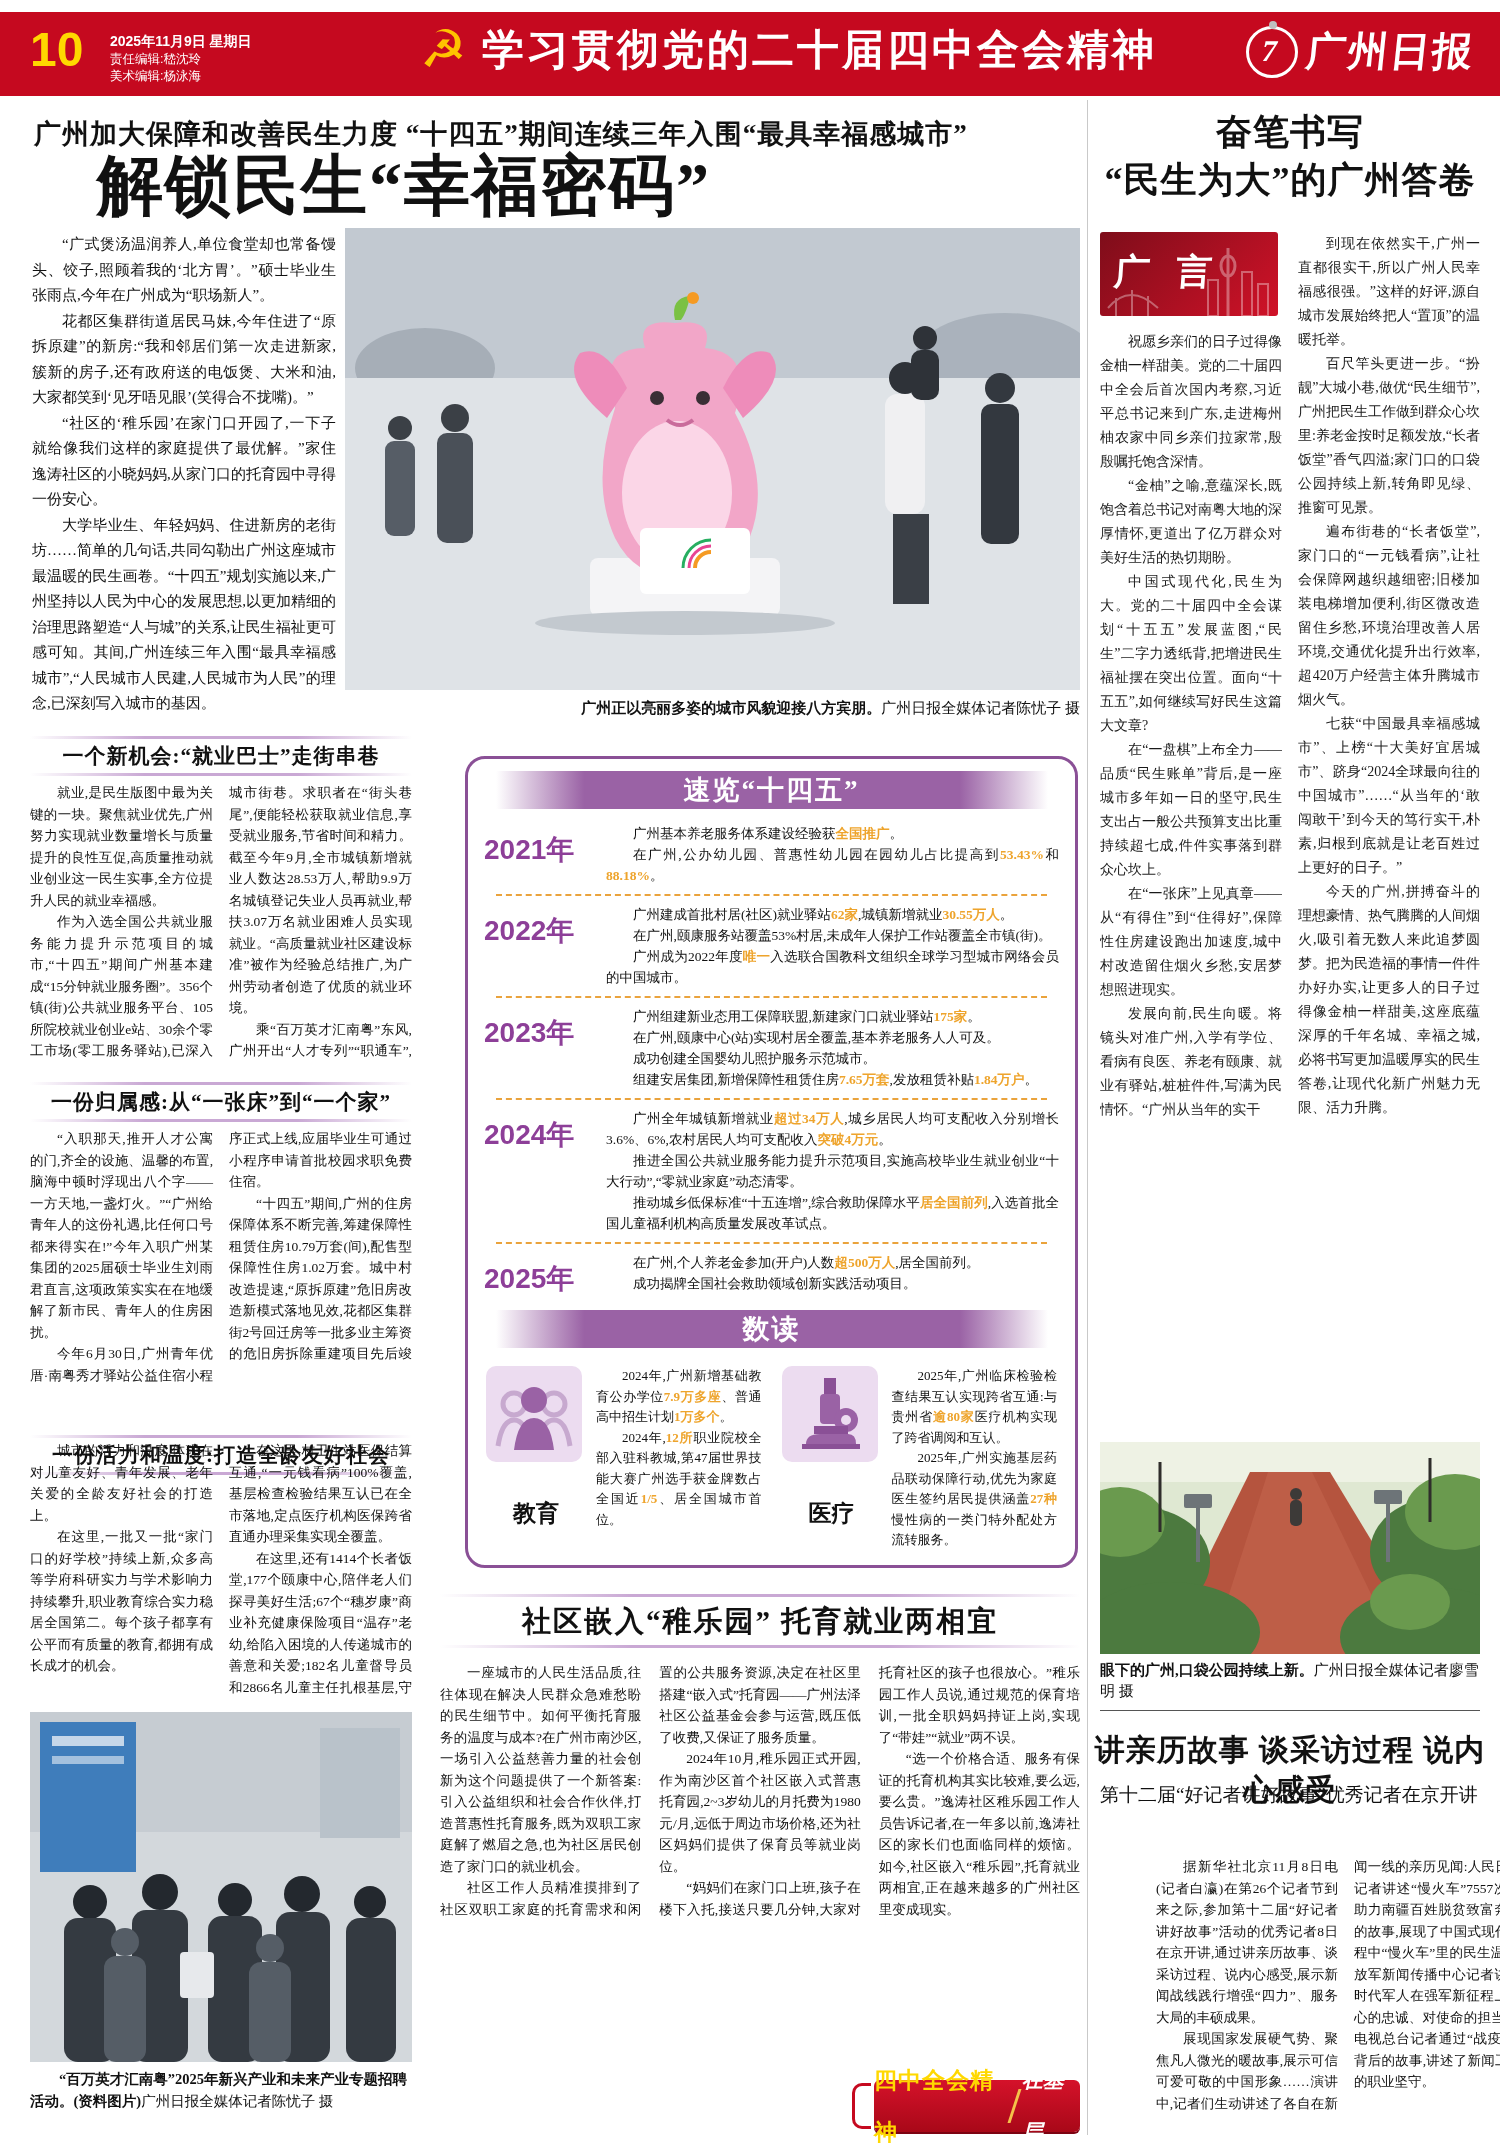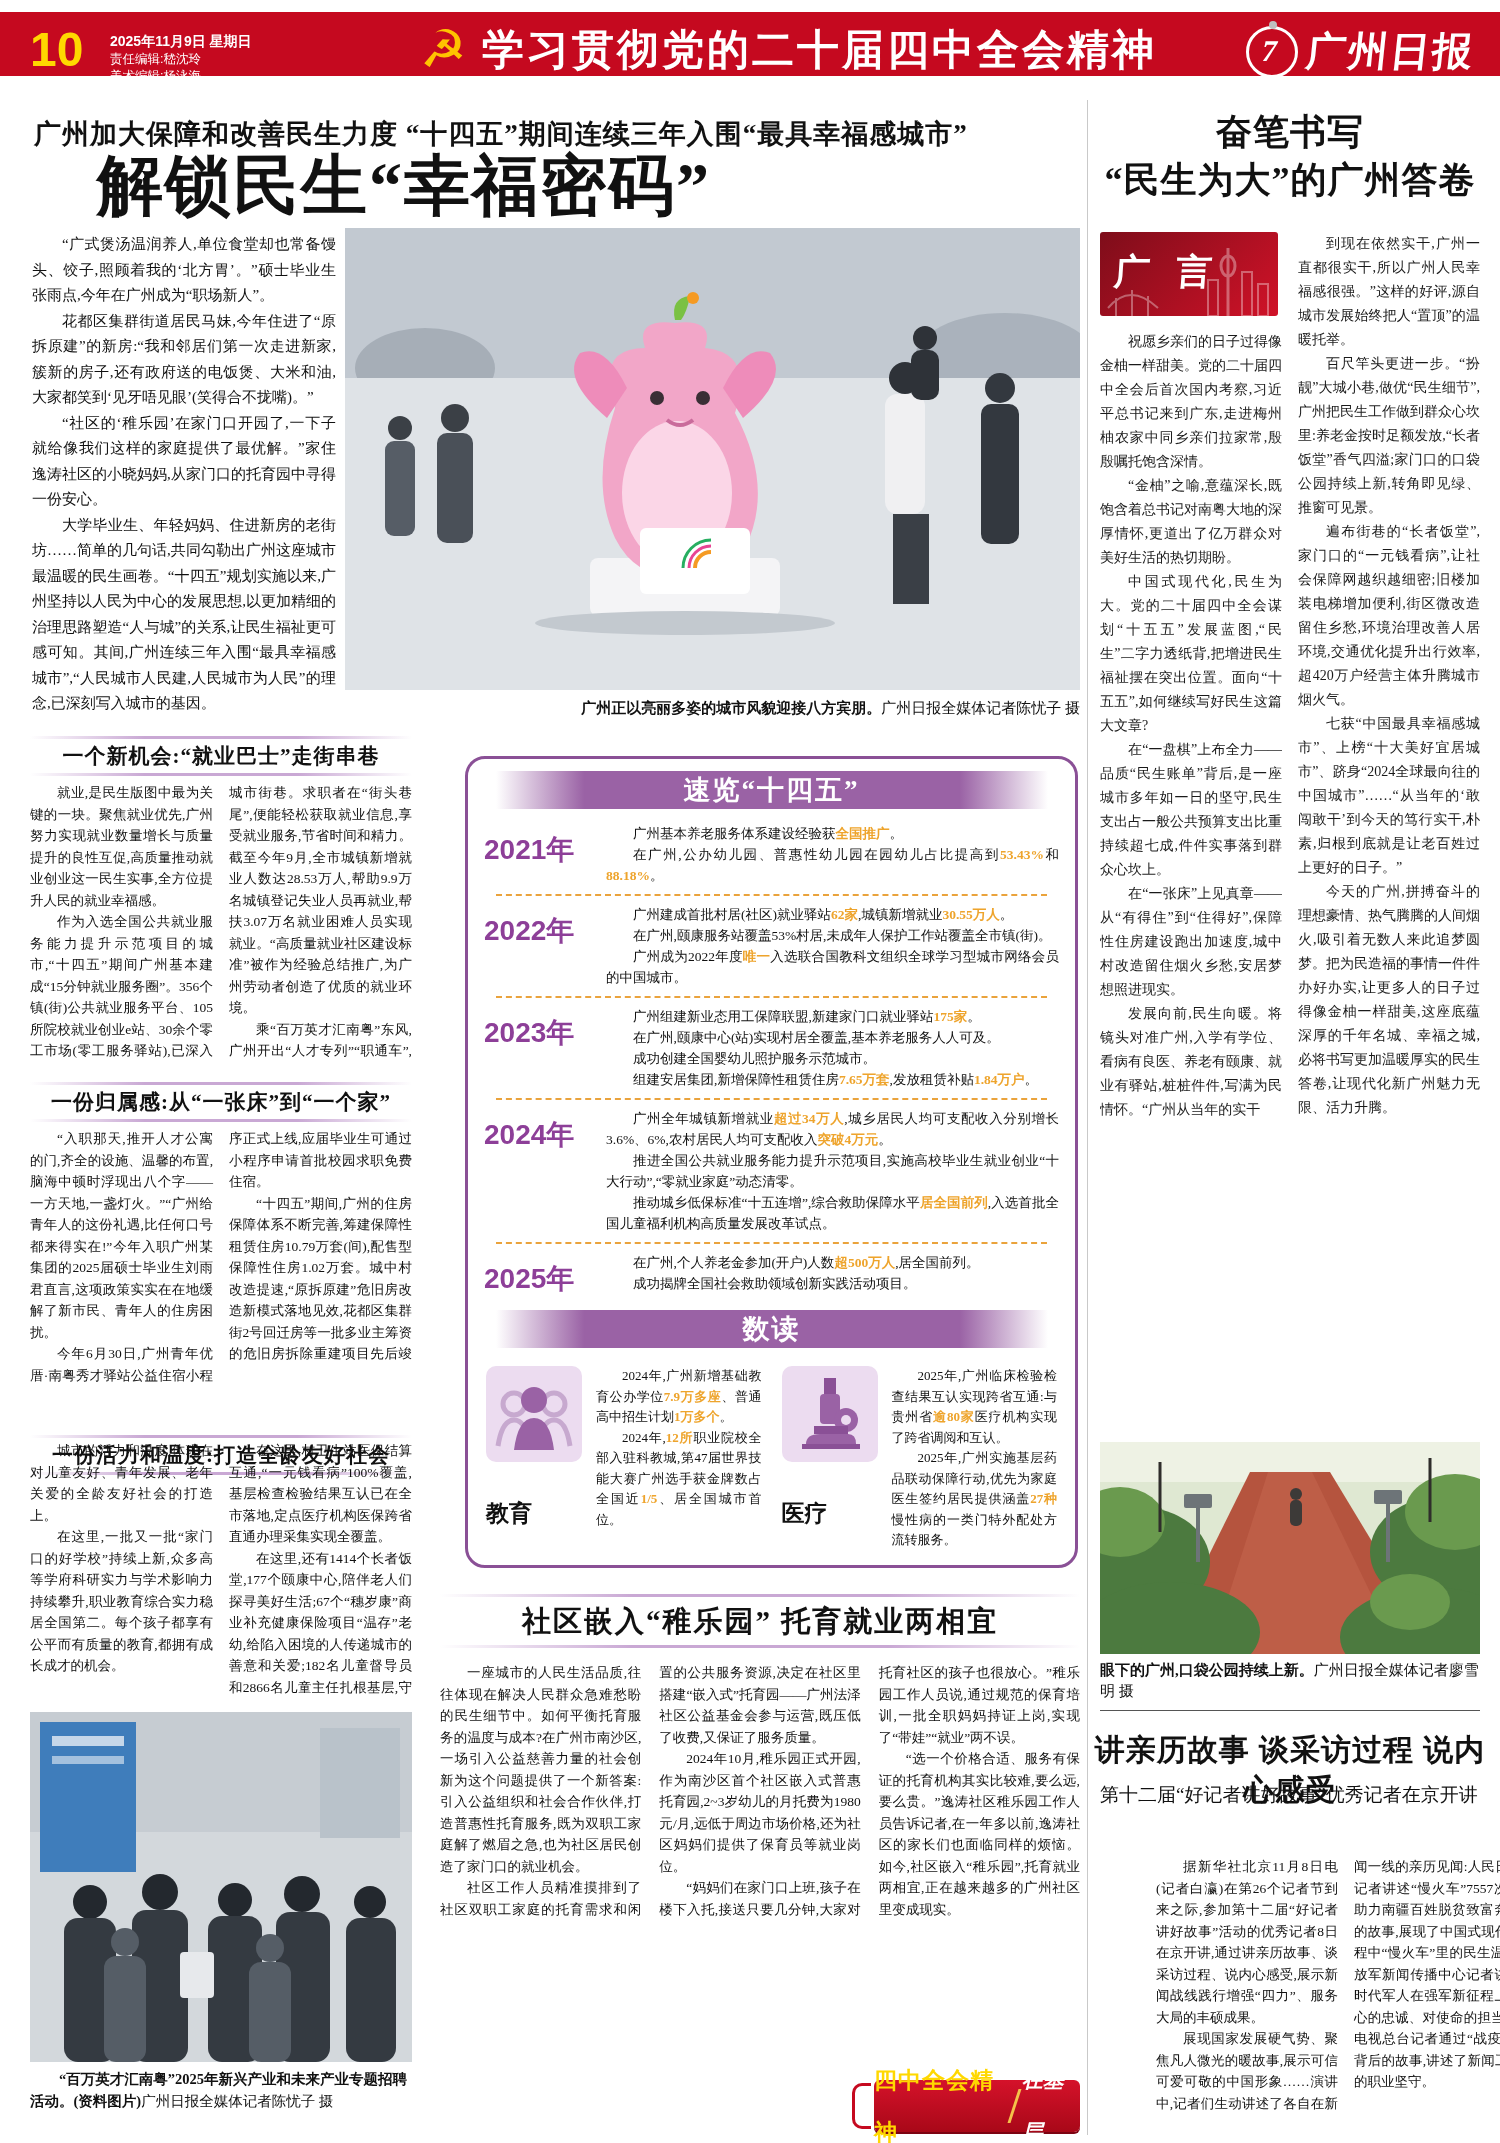--- a/index.html
+++ b/index.html
@@ -1,20 +1,20 @@
 <!DOCTYPE html>
 <html><head>
 <meta charset="utf-8">
 <style>
   html,body{margin:0;padding:0;background:#fff;}
   .page{position:relative;width:1500px;height:2143px;background:#fff;overflow:hidden;
         font-family:"Liberation Serif","DejaVu Serif",serif;color:#111;}
   .abs{position:absolute;}
   
-  .hdr{position:absolute;top:12px;left:0;width:1500px;height:64px;background:#c5091f;}
+  .hdr{position:absolute;top:12px;left:0;width:1500px;height:84px;background:#c5091f;}
   .pagenum{position:absolute;left:30px;top:14px;font:900 48px/48px "Liberation Sans",sans-serif;color:#ffd800;}
   .dateblock{position:absolute;left:110px;top:20px;color:#fff;}
   .dateblock .dt{font:bold 14px/19px "Liberation Sans",sans-serif;}
   .dateblock .ed{font:12.5px/17px "Liberation Sans",sans-serif;}
   .emblem{position:absolute;left:420px;top:8px;font-size:52px;line-height:60px;color:#ffc300;}
   .bannertitle{position:absolute;left:482px;top:15px;font:900 42px/46px "Liberation Sans",sans-serif;
                color:#ffffff;letter-spacing:3px;}
   .masthead{position:absolute;right:26px;top:14px;display:flex;align-items:center;gap:8px;}
   .mh-circle{width:46px;height:46px;border:3px solid #fff;border-radius:50%;position:relative;}
   .mh-circle:before{content:"";position:absolute;left:20px;top:-8px;width:8px;height:8px;border-radius:50%;background:#bfbfbf;}
@@ -46,21 +46,21 @@
         font:bold 27px/38px "Liberation Serif",serif;letter-spacing:2px;
         background:linear-gradient(90deg,rgba(154,98,165,0),#9a62a5 16%,#9a62a5 84%,rgba(154,98,165,0));}
   .trow{display:flex;gap:12px;padding:6px 0;}
   .tyear{flex:0 0 110px;color:#8d3f98;font:bold 28px/30px "Liberation Sans",sans-serif;padding-top:12px;}
   .ttext{flex:1;font:13.5px/21px "Liberation Serif",serif;text-align:justify;}
   .ttext .para{margin:0;}
   .hl{color:#eea42c;font-weight:bold;}
   .tsep{border-top:2px dashed #eaa33c;margin:2px 12px;}
   .stats{display:flex;gap:20px;padding:10px 2px 0;}
   .stat{flex:1;display:flex;gap:10px;}
-  .sicol{width:100px;flex:0 0 100px;text-align:left;}
+  .sicol{width:100px;flex:0 0 100px;text-align:center;}
   .sicon{width:96px;height:96px;background:#ecdcf0;border-radius:10px;display:flex;align-items:center;justify-content:center;}
   .slabel{font:bold 23px/28px "Liberation Serif",serif;margin-top:38px;}
   .stext{flex:1;font:13px/20.5px "Liberation Serif",serif;text-align:justify;}
   
   .nurhead{position:absolute;left:440px;top:1594px;width:640px;text-align:center;}
   .nurhead .t{font:bold 29px/48px "Liberation Serif",serif;letter-spacing:2px;}
   .nurbody{position:absolute;left:440px;top:1662px;width:640px;height:472px;overflow:hidden;
            column-count:3;column-gap:18px;font:13.5px/21.5px "Liberation Serif",serif;text-align:justify;}
   .badge{position:absolute;left:852px;top:2080px;width:228px;height:52px;display:flex;align-items:center;}
   .badge .hook{width:16px;height:40px;border:3px solid #c5091f;border-right:none;border-radius:10px 0 0 10px;margin-right:3px;}

